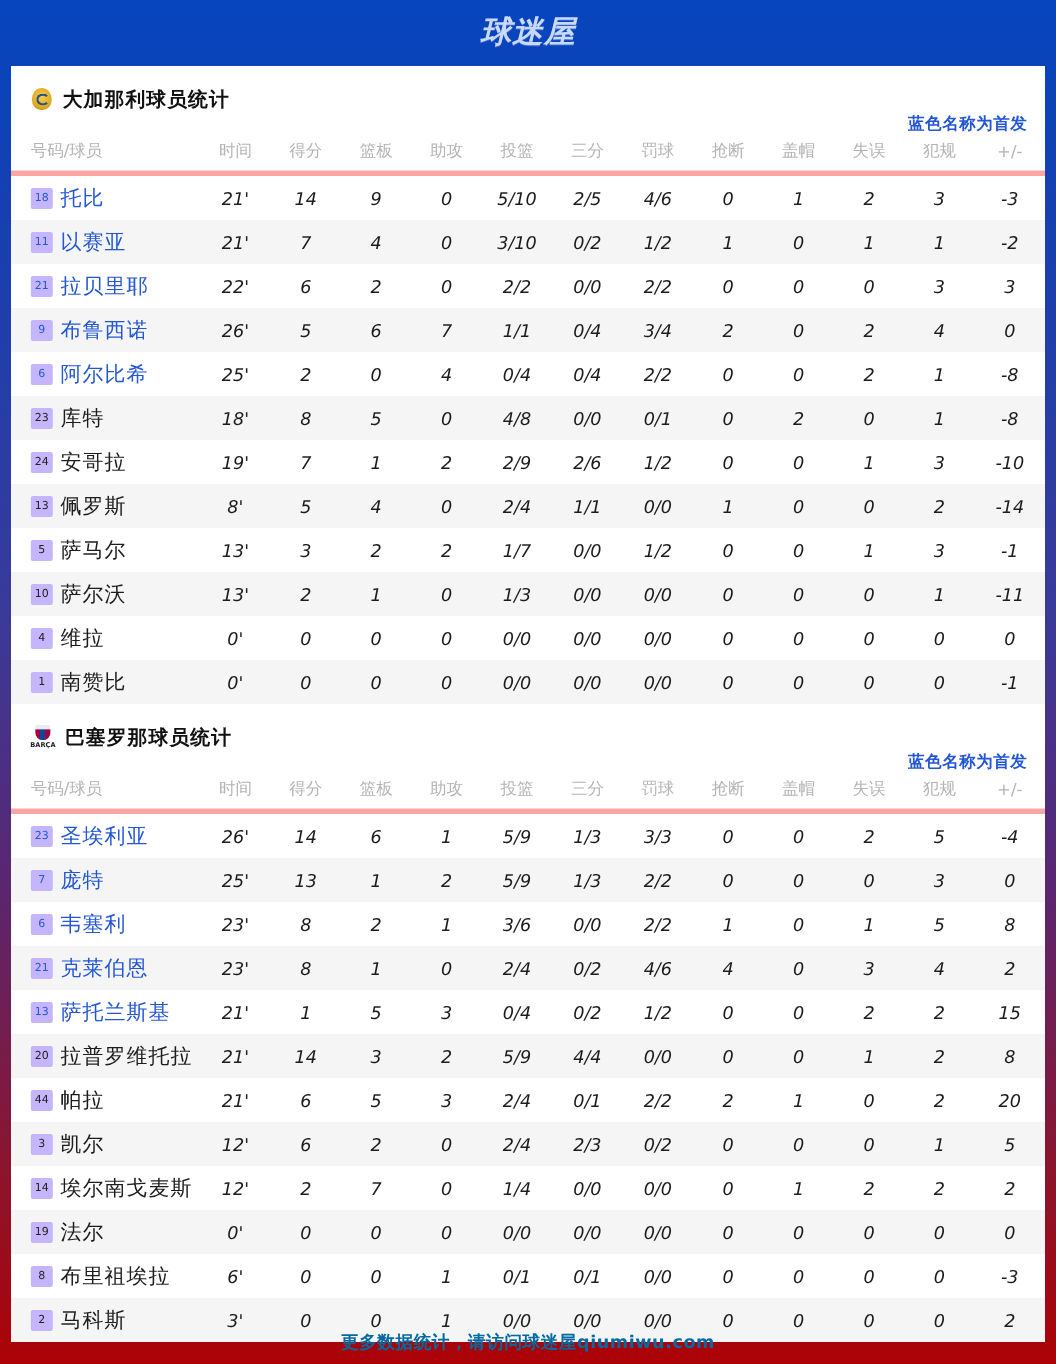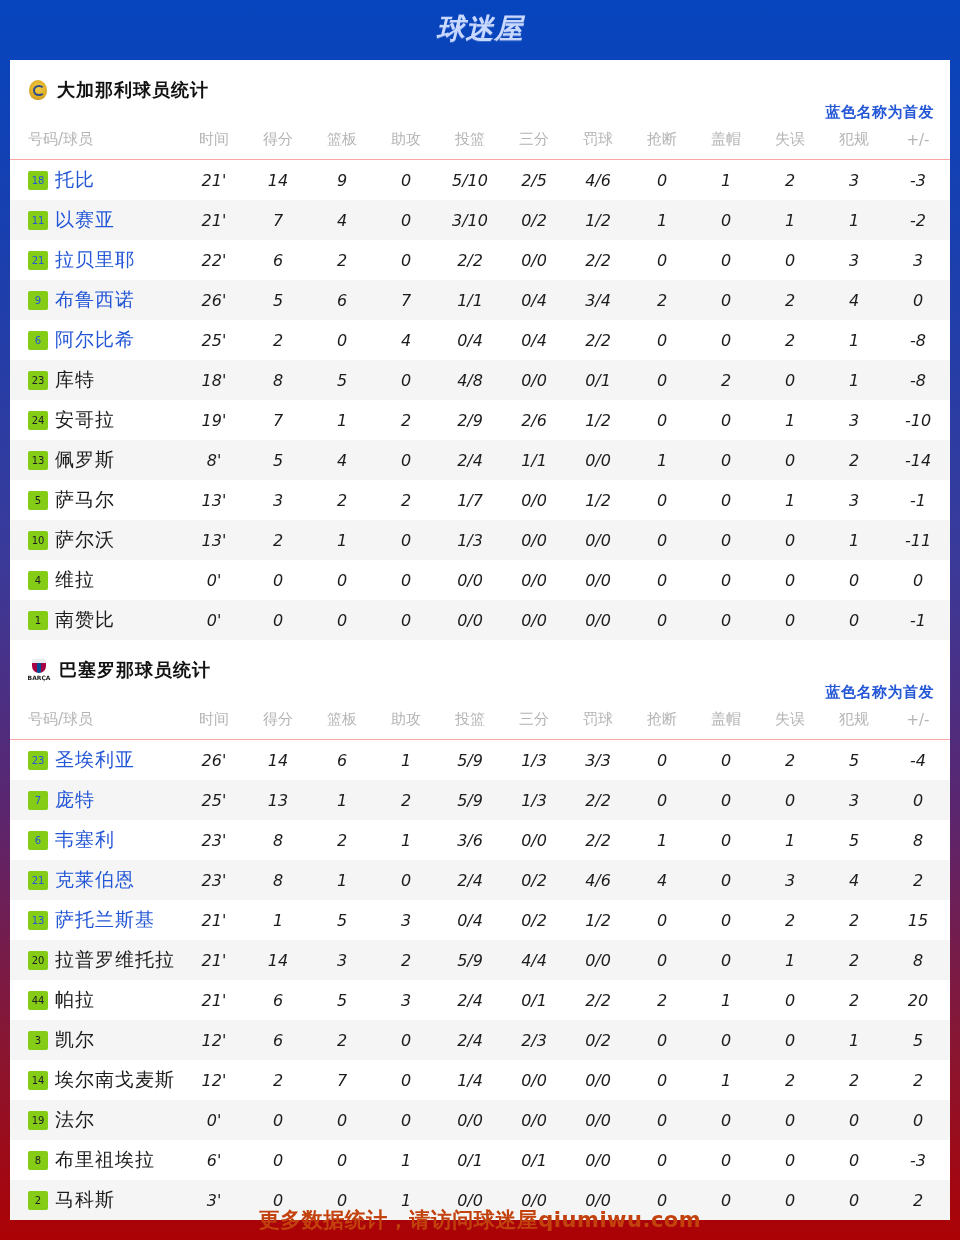--- a/index.html
+++ b/index.html
@@ -66,44 +66,44 @@
   .team-name { font-size: 18px; color: #111; font-weight: bold; letter-spacing: 1px; }
   .starter-note { font-size: 15px; color: #2457d6; font-weight: bold; letter-spacing: 0.5px; margin-top: 44px; }
 
   .grid-row {
     display: grid;
     grid-template-columns: 172px repeat(12, 1fr);
     align-items: center;
     height: 40px;
   }
   .grid-row > .c { text-align: center; font-size: 16px; color: #1c1c1c; font-style: italic; }
-  .head-row { border-bottom: 1px solid #fca5a5; height: 40px; }
+  .head-row { border-bottom: 5px solid #fca5a5; height: 40px; }
   .head-row > .c { color: #b4b4b4; font-size: 15px; font-style: normal; }
   .head-row > .c.first { text-align: left; padding-left: 18px; }
   .data-row:nth-child(even) { background: #f5f5f5; }
   .player-cell { display: flex; align-items: center; padding-left: 18px; }
   .num-badge {
     width: 20px; height: 19px;
-    background: #84cc16;
+    background: #c4b5fd;
     border-radius: 2px;
     font-size: 10px;
     display: flex; align-items: center; justify-content: center;
     color: #222;
     margin-right: 7px;
     font-style: normal;
   }
   .num-badge.starter { color: #2457d6; }
   .player-name { font-size: 19px; color: #1c1c1c; font-style: normal; letter-spacing: 1px; }
   .player-name.starter { color: #2457d6; }
 
   .footer-bar {
     position: absolute; left: 0; top: 1200px; width: 960px; height: 40px;
     display: flex; align-items: center; justify-content: center;
   }
-  .footer-text { color: #c2410c; font-size: 21px; font-weight: bold; letter-spacing: 0.5px; }
+  .footer-text { color: #0369a1; font-size: 16px; font-weight: bold; letter-spacing: 0.5px; }
 </style>
 </head>
 <body>
 
 <div class="brand-bar">
   <span class="brand-logo">球迷屋</span>
 </div>
 
 <div class="card">
   <section id="team0">

